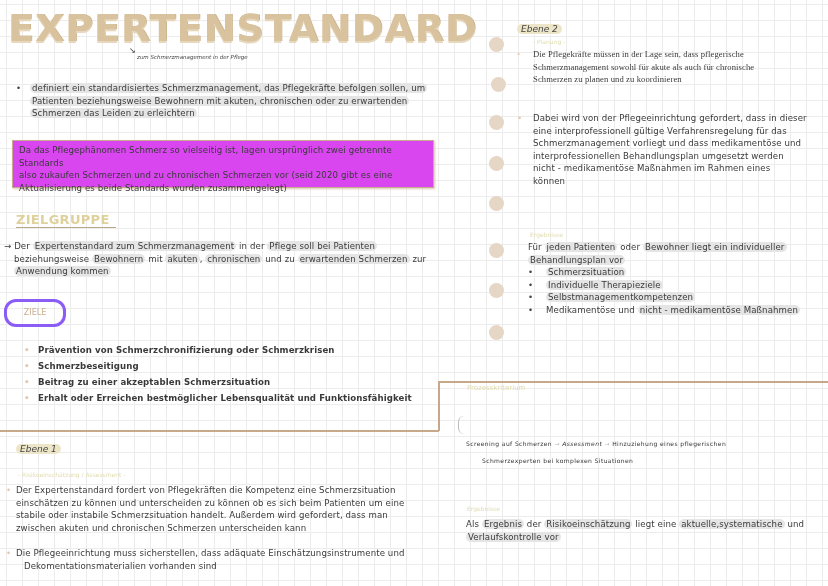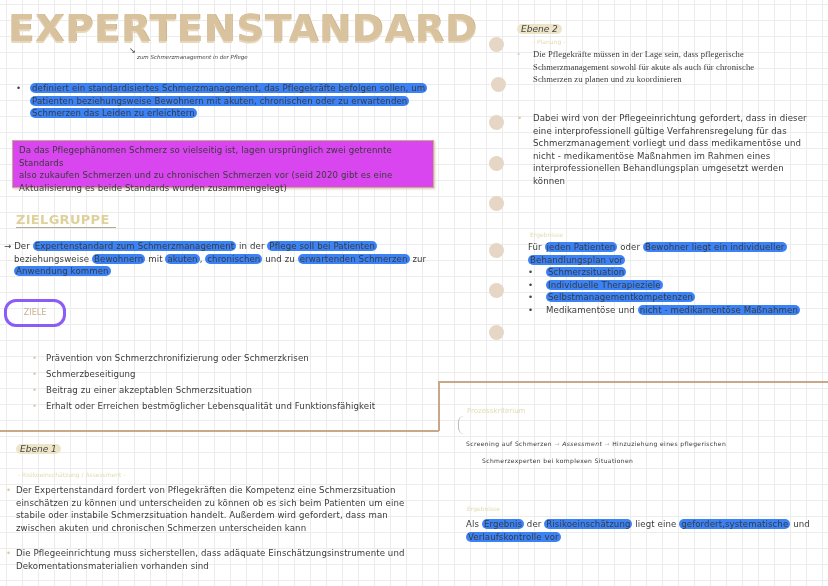--- a/index.html
+++ b/index.html
@@ -8,21 +8,21 @@
     background-color:#ffffff;
     background-image:
       linear-gradient(to right, #ececec 1px, transparent 1px),
       linear-gradient(to bottom, #ececec 1px, transparent 1px);
     background-size:16px 16px;
     background-position:6px 4px;
     font-family:"DejaVu Sans", sans-serif;
     color:#3a3a3a;
   }
   .abs { position:absolute; }
-  .hl { background:#3b82f6; border-radius:6px; padding:0 2px; }
+  .hl { background:#e5e5e5; border-radius:6px; padding:0 2px; }
   .txt { font-size:8.6px; line-height:12.6px; letter-spacing:0.1px; }
   .title {
     left:8px; top:6px; font-family:"DejaVu Sans", sans-serif; font-weight:bold;
     font-size:38px; letter-spacing:1px; color:#d9c29e; line-height:44px;
     text-shadow: 0 2px 0 #e7d7bd, 1px 0 0 #cdb58c;
   }
   .subtitle { left:137px; top:54px; font-size:5.5px; color:#444; font-style:italic; }
   .arrow-mark { left:129px; top:46px; font-size:8px; color:#333; }
   .bullet { display:inline-block; width:14px; color:#444; }
   .bullet-lite { display:inline-block; width:14px; color:#e4c9a7; }
@@ -33,21 +33,21 @@
   .section-label { font-size:13px; font-weight:bold; color:#dfd19b; letter-spacing:0.3px; }
   .ziel-cloud {
     left:4px; top:299px; width:56px; height:22px; border:3px solid #8b5cf6; border-radius:12px;
     font-size:8px; color:#c9b090; text-align:center; line-height:22px;
   }
   .ebene-tag { font-size:9px; font-style:italic; color:#444; background:#ede5c8; border-radius:6px; padding:0 4px; }
   .faint-label { font-size:6px; color:#e0dcb0; }
   .dot { width:15px; height:15px; border-radius:50%; background:#e6d6c5; }
   .rule { background:#c8a88a; }
   .hand { font-size:6px; color:#333; letter-spacing:0.4px; }
-  ul.plain { list-style:none; margin:16px; padding:0; }
+  ul.plain { list-style:none; margin:8px; padding:0;font-weight:bold; }
 </style>
 </head>
 <body>
 
 <div class="abs title">EXPERTENSTANDARD</div>
 <div class="abs arrow-mark">↘</div>
 <div class="abs subtitle">zum Schmerzmanagement in der Pflege</div>
 
 <div class="abs txt" style="left:16px; top:82px; width:420px;">
   <div><span class="bullet">•</span><span class="hl">definiert ein standardisiertes Schmerzmanagement, das Pflegekräfte befolgen sollen, um</span></div>
@@ -88,21 +88,21 @@
 <div class="abs" style="left:16px; top:437px;"><span class="ebene-tag">Ebene 1</span></div>
 <div class="abs faint-label" style="left:18px; top:471px;">- Risikoeinschätzung / Assessment -</div>
 <div class="abs txt" style="left:6px; top:484px; width:430px;">
   <div><span class="bullet-lite" style="width:10px;">•</span><span>Der Expertenstandard fordert von Pflegekräften die Kompetenz eine Schmerzsituation</span></div>
   <div style="padding-left:10px;">einschätzen zu können und unterscheiden zu können ob es sich beim Patienten um eine</div>
   <div style="padding-left:10px;">stabile oder instabile Schmerzsituation handelt. Außerdem wird gefordert, dass man</div>
   <div style="padding-left:10px;">zwischen akuten und chronischen Schmerzen unterscheiden kann</div>
 </div>
 <div class="abs txt" style="left:6px; top:547px; width:430px;">
   <div><span class="bullet-lite" style="width:10px;">•</span><span>Die Pflegeeinrichtung muss sicherstellen, dass adäquate Einschätzungsinstrumente und</span></div>
-  <div style="padding-left:10px;">Dekomentationsmaterialien vorhanden sind</div>
+  <div style="padding-left:18px;">Dekomentationsmaterialien vorhanden sind</div>
 </div>
 
 <div class="abs dot" style="left:489px; top:37px;"></div>
 <div class="abs dot" style="left:491px; top:77px;"></div>
 <div class="abs dot" style="left:489px; top:115px;"></div>
 <div class="abs dot" style="left:489px; top:156px;"></div>
 <div class="abs dot" style="left:489px; top:196px;"></div>
 <div class="abs dot" style="left:489px; top:243px;"></div>
 <div class="abs dot" style="left:489px; top:283px;"></div>
 <div class="abs dot" style="left:489px; top:325px;"></div>
@@ -111,43 +111,43 @@
 <div class="abs faint-label" style="left:533px; top:38px;">- Planung -</div>
 <div class="abs txt" style="left:517px; top:48px; width:300px;font-family:Liberation Serif, serif;">
   <div><span class="bullet-lite" style="width:16px;">•</span><span>Die Pflegekräfte müssen in der Lage sein, dass pflegerische</span></div>
   <div style="padding-left:16px;">Schmerzmanagement sowohl für akute als auch für chronische</div>
   <div style="padding-left:16px;">Schmerzen zu planen und zu koordinieren</div>
 </div>
 <div class="abs txt" style="left:517px; top:112px; width:300px;">
   <div><span class="bullet-lite" style="width:16px;">•</span><span>Dabei wird von der Pflegeeinrichtung gefordert, dass in dieser</span></div>
   <div style="padding-left:16px;">eine interprofessionell gültige Verfahrensregelung für das</div>
   <div style="padding-left:16px;">Schmerzmanagement vorliegt und dass medikamentöse und</div>
+  <div style="padding-left:16px;">interprofessionellen Behandlungsplan umgesetzt werden</div>
   <div style="padding-left:16px;">nicht - medikamentöse Maßnahmen im Rahmen eines</div>
-  <div style="padding-left:16px;">interprofessionellen Behandlungsplan umgesetzt werden</div>
   <div style="padding-left:16px;">können</div>
 </div>
 
 <div class="abs faint-label" style="left:530px; top:231px;">Ergebnisse</div>
 <div class="abs txt" style="left:528px; top:241px; width:295px;">
   <div><span>Für </span><span class="hl">jeden Patienten</span><span> oder </span><span class="hl">Bewohner liegt ein individueller</span></div>
   <div><span class="hl">Behandlungsplan vor</span></div>
   <div><span class="bullet" style="width:18px;">•</span><span class="hl">Schmerzsituation</span></div>
   <div><span class="bullet" style="width:18px;">•</span><span class="hl">Individuelle Therapieziele</span></div>
   <div><span class="bullet" style="width:18px;">•</span><span class="hl">Selbstmanagementkompetenzen</span></div>
   <div><span class="bullet" style="width:18px;">•</span><span>Medikamentöse und </span><span class="hl">nicht - medikamentöse Maßnahmen</span></div>
 </div>
 
-<div class="abs faint-label" style="left:467px; top:407px; font-size:7px;">Prozesskriterium</div>
+<div class="abs faint-label" style="left:467px; top:384px; font-size:7px;">Prozesskriterium</div>
 <div class="abs" style="left:458px; top:416px; width:6px; height:18px; border-left:1px solid #bbb; border-radius:6px 0 0 6px;"></div>
 <div class="abs hand" style="left:466px; top:440px; width:360px;">
   <span>Screening auf Schmerzen</span>
   <span style="color:#bbb;">→</span>
   <span style="font-style:italic;">Assessment</span>
   <span style="color:#bbb;">→</span>
   <span>Hinzuziehung eines pflegerischen</span>
 </div>
 <div class="abs hand" style="left:482px; top:457px;">Schmerzexperten bei komplexen Situationen</div>
 
 <div class="abs faint-label" style="left:467px; top:505px;">Ergebnisse</div>
 <div class="abs txt" style="left:466px; top:518px; width:360px;">
-  <div><span>Als </span><span class="hl">Ergebnis</span><span> der </span><span class="hl">Risikoeinschätzung</span><span>  liegt eine </span><span class="hl">gefordert,systematische</span><span> und</span></div>
+  <div><span>Als </span><span class="hl">Ergebnis</span><span> der </span><span class="hl">Risikoeinschätzung</span><span>  liegt eine </span><span class="hl">aktuelle,systematische</span><span> und</span></div>
   <div><span class="hl">Verlaufskontrolle vor</span></div>
 </div>
 
 </body></html>

